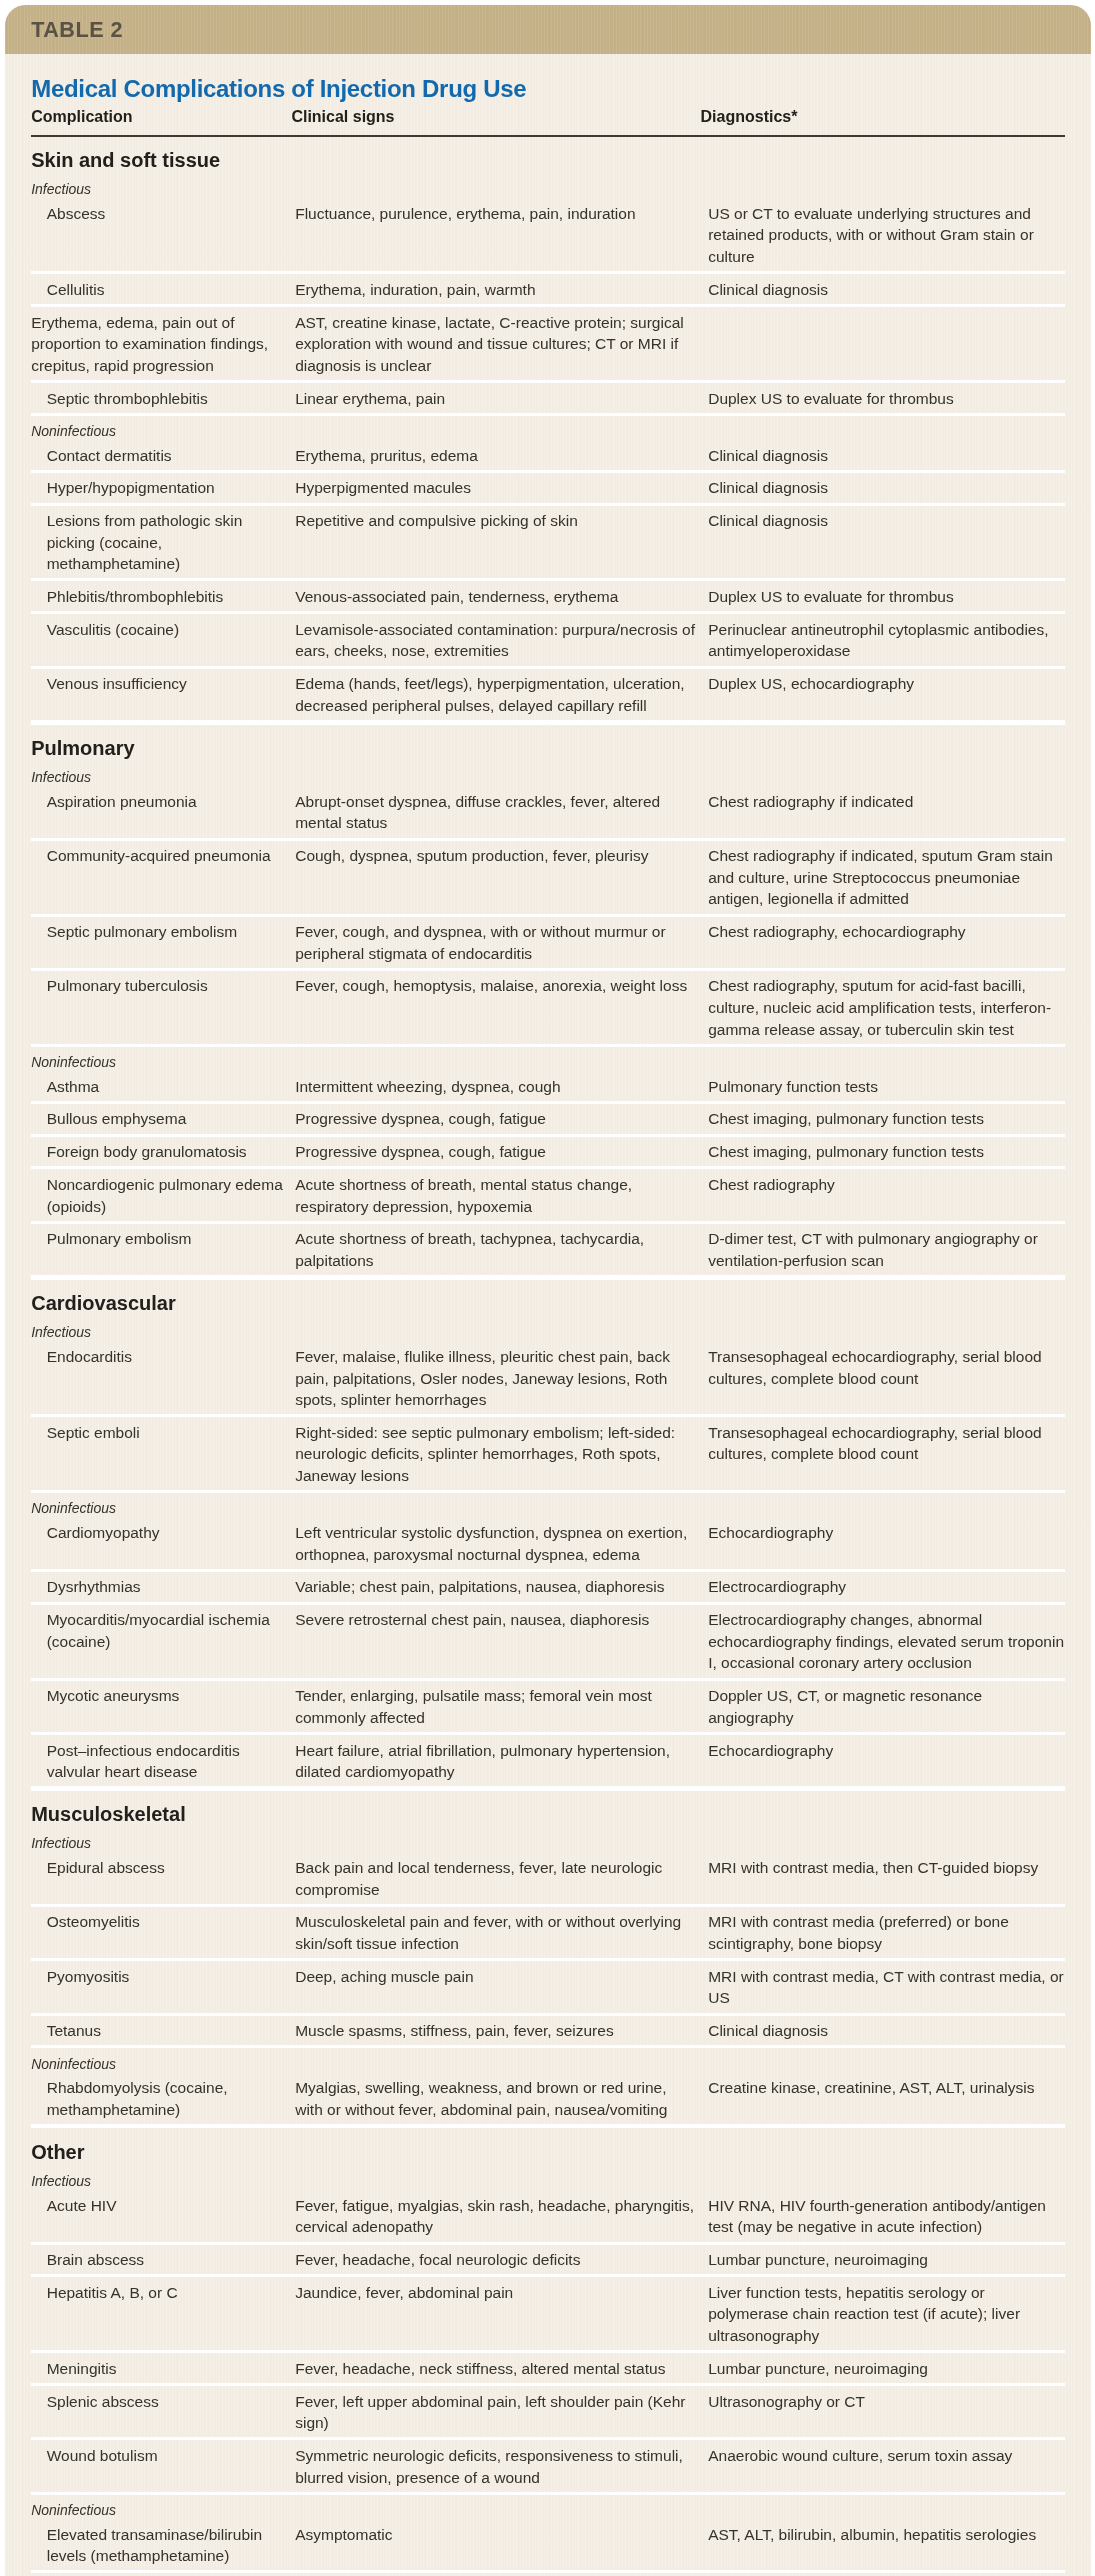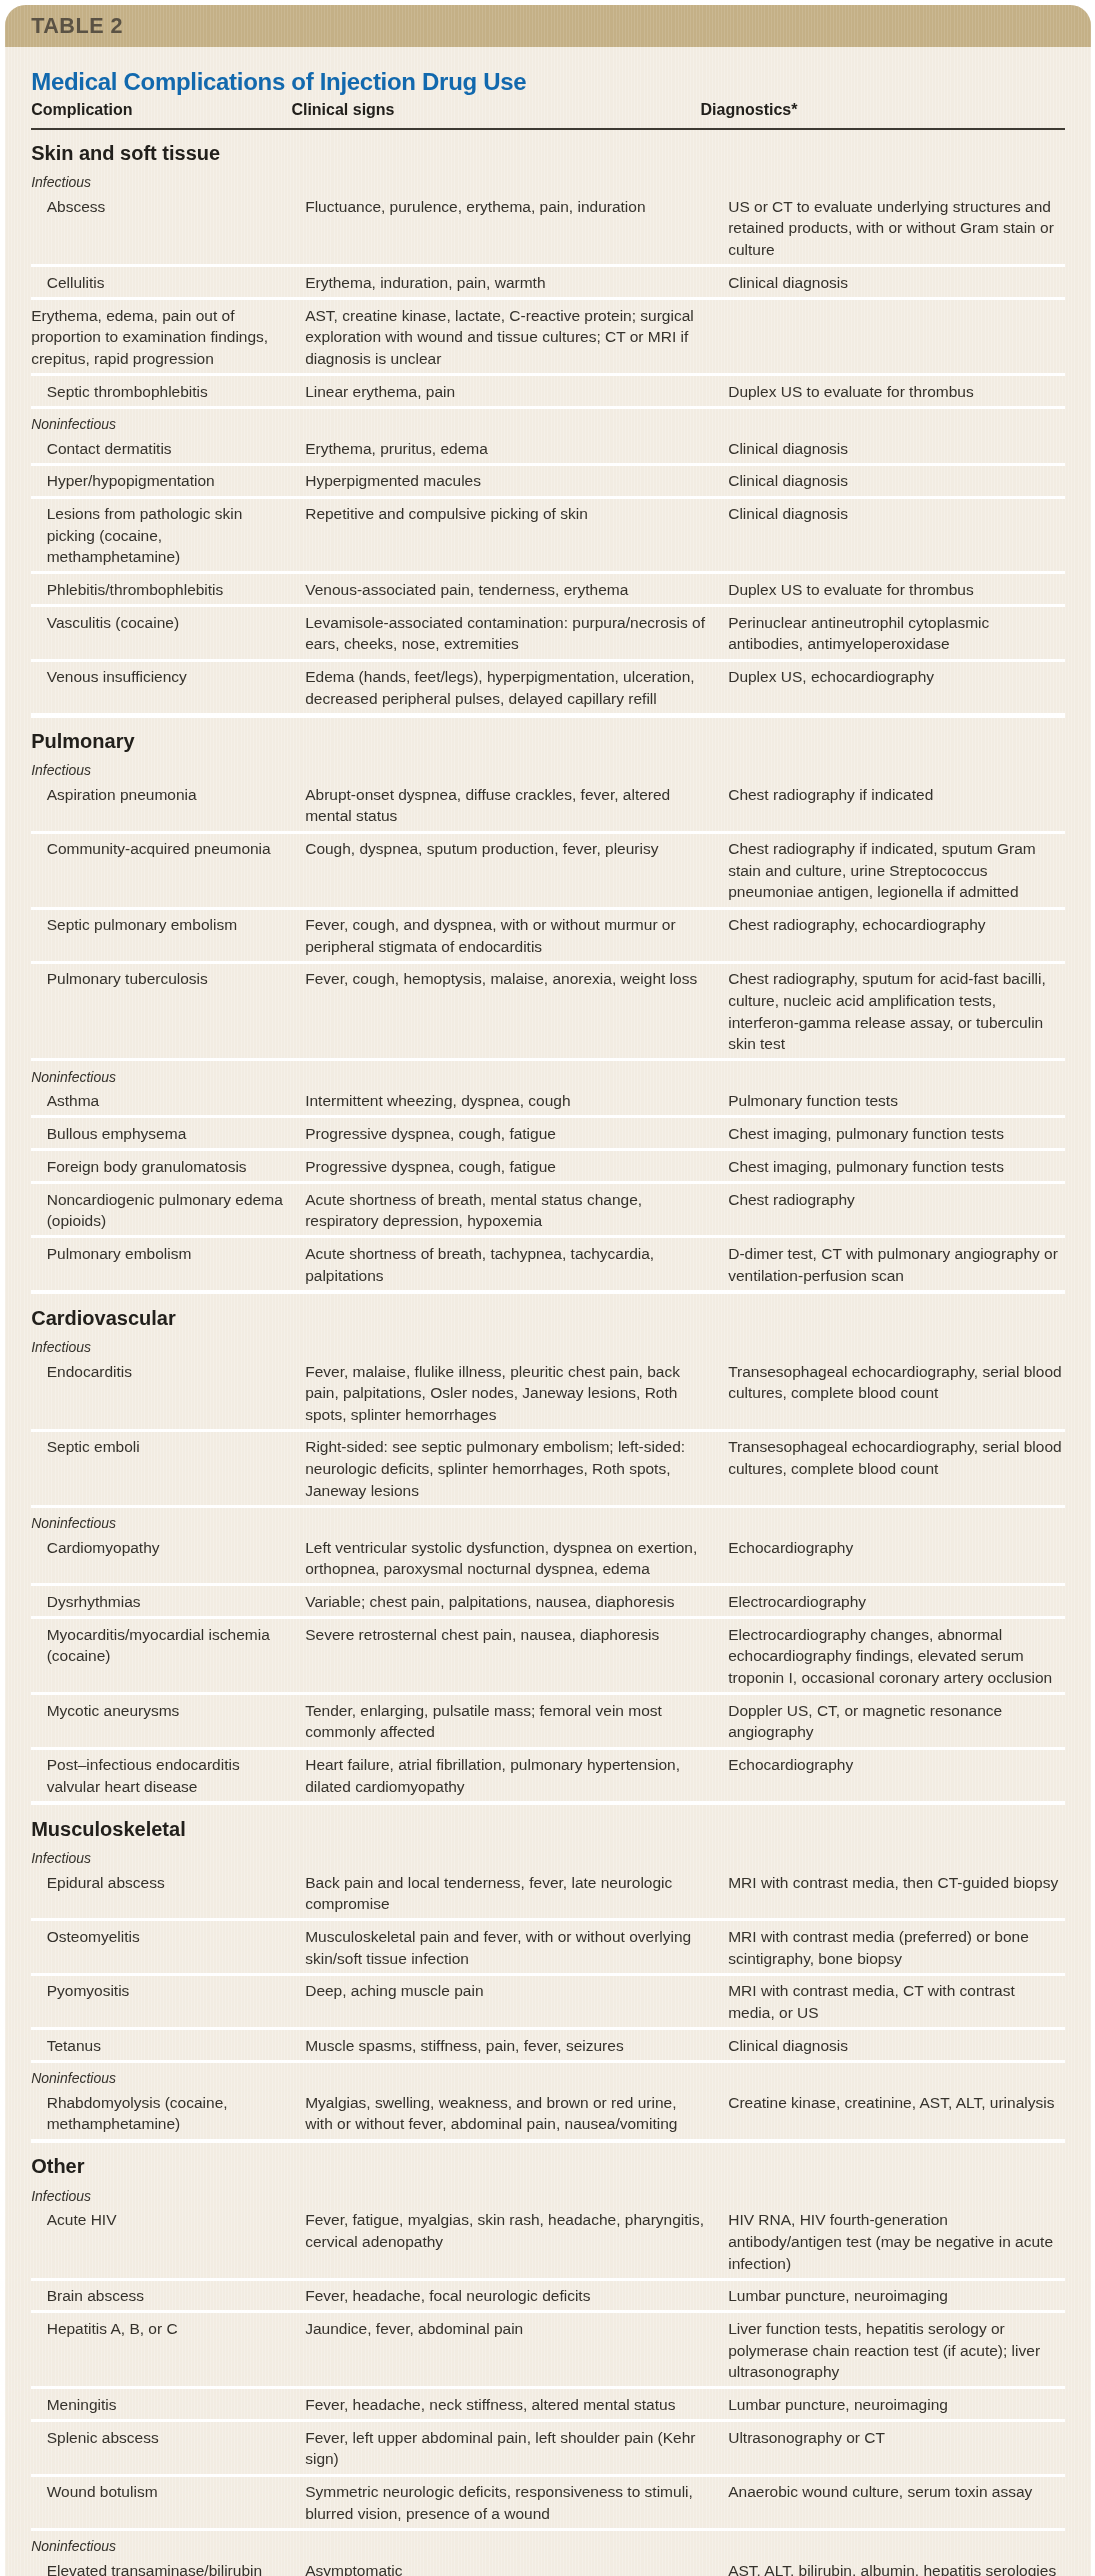--- a/index.html
+++ b/index.html
@@ -10,21 +10,21 @@
 
   .card {
     background:#f2ece2;
     background-image:repeating-linear-gradient(90deg, rgba(255,255,255,.22) 0 1px, rgba(0,0,0,0) 1px 3.1px);
     border-radius:20.6px 20.6px 17.5px 17.5px;
     overflow:hidden;
     min-height:2862px;
   }
 
   .band {
-    height:42px;
+    height:49px;
     background:#c4b086;
     background-image:repeating-linear-gradient(90deg, rgba(255,255,255,.10) 0 1px, rgba(0,0,0,0) 1px 3.1px);
     display:flex; align-items:center;
     padding:0 26px;
   }
   .band-label {
     font-size:21.6px; font-weight:bold; letter-spacing:0.5px;
     color:#5a5244;
   }
 
@@ -51,21 +51,21 @@
     font-size:20px; font-weight:bold; color:#22201c;
   }
   .group-title {
     padding:7.2px 0 1px 0;
     font-size:14px; color:#35322c;font-style:italic;
   }
 
   .row {
     display:grid;
     grid-template-columns:253px 402px 1fr;
-    column-gap:21px;
+    column-gap:11px;
     padding:4.6px 0 3.6px 0;
     border-bottom:3.6px solid #ffffff;
     font-size:15.5px; line-height:21.6px;
   }
   .row .c1 { padding-left:15.5px; }
 
   .section { border-top:2.6px solid #ffffff; margin-top:-0.5px; }
   .section:first-of-type { border-top:none; }
 </style>
 </head>

